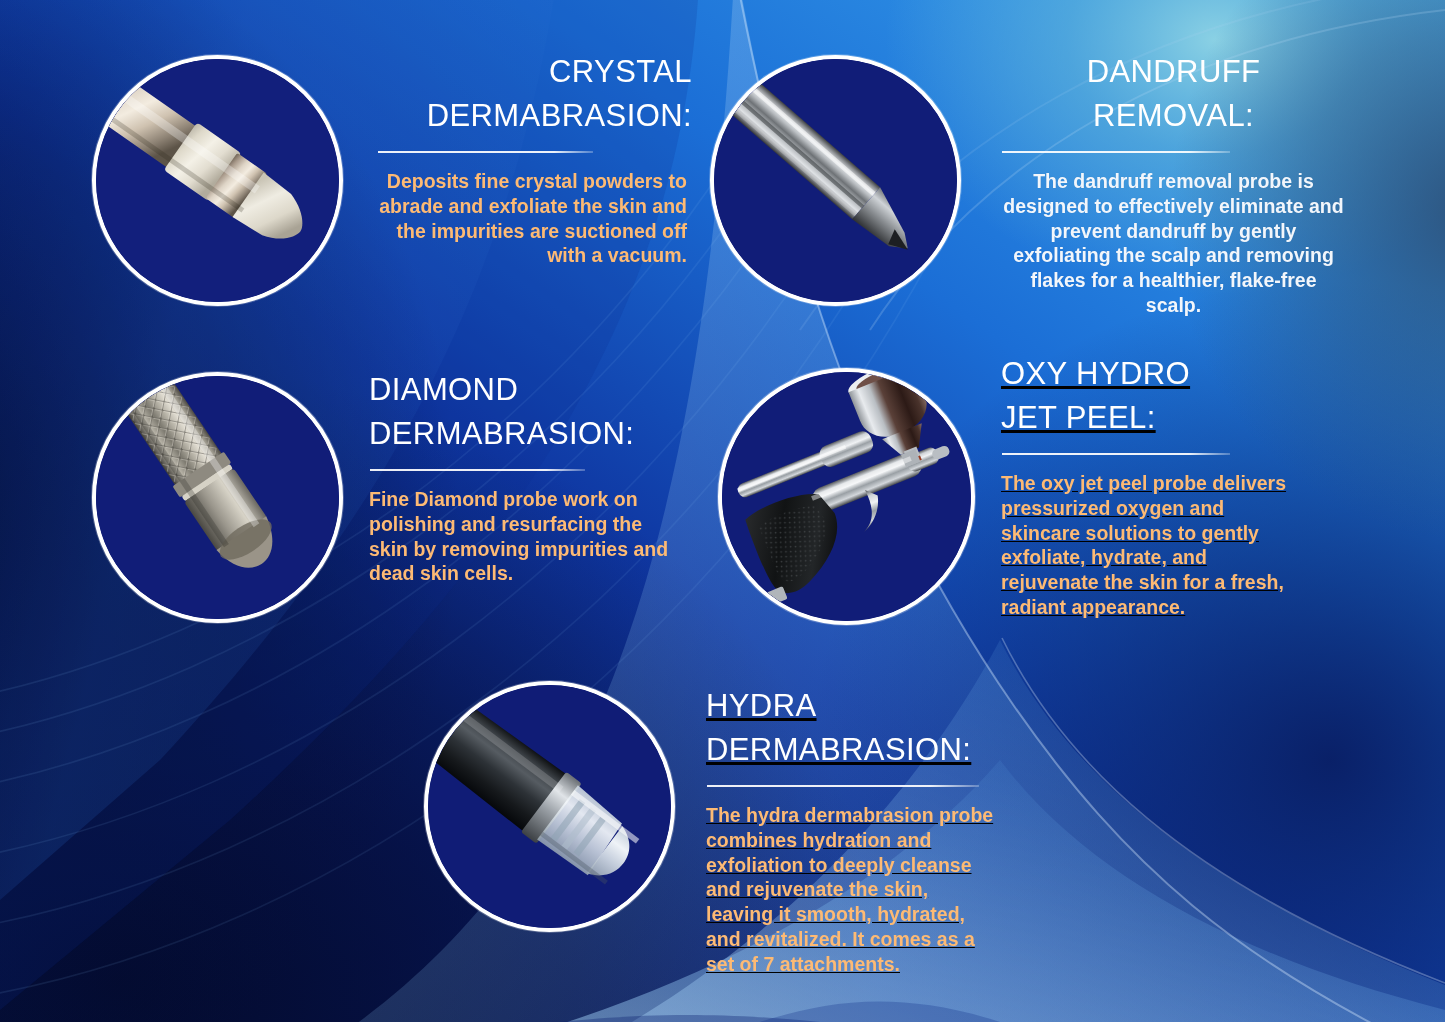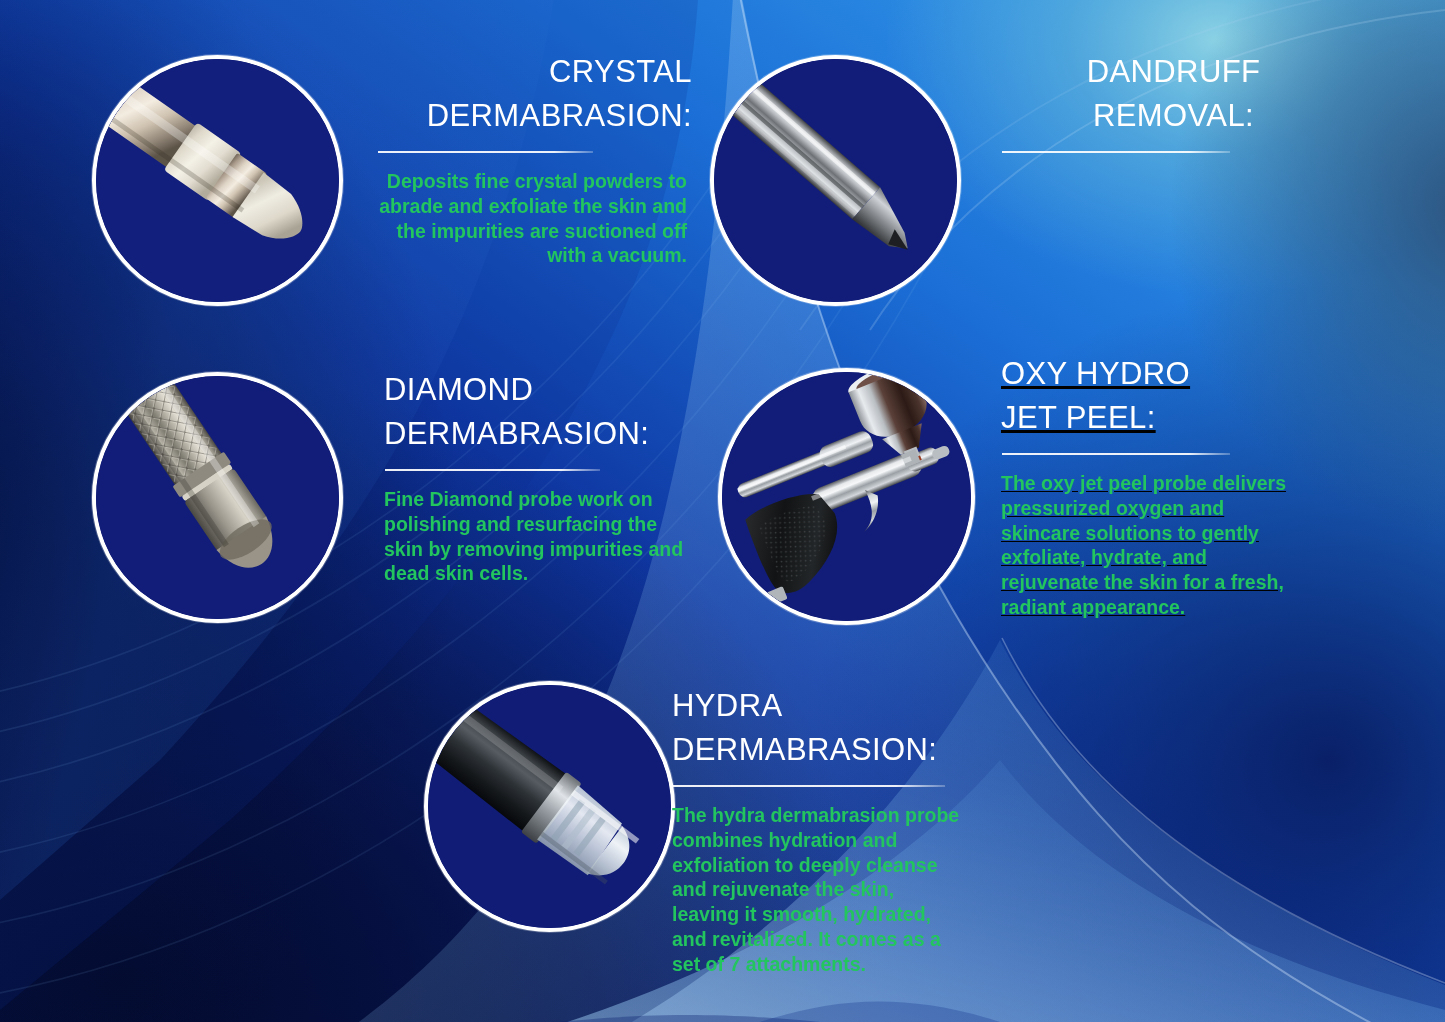--- a/index.html
+++ b/index.html
@@ -41,41 +41,41 @@
   .rule{
     height:2px;
     width:215px;
     margin:13px 0 16px 1px;
     background:linear-gradient(90deg,rgba(255,255,255,.92) 0%,rgba(255,255,255,.92) 82%,rgba(255,255,255,.25) 100%);
   }
   .body{
     font-size:19.5px;
     font-weight:bold;
     line-height:1.27;
-    color:#22c55e;
+    color:#fdba74;
     max-width:310px;
   }
   
   .body.faded{ color:#f2f6fb; text-shadow:0 0 1px rgba(40,90,150,.25); }
 
   
   #c1-photo{ left:92px;  top:55px;  width:251px; height:251px; }
   #c1-txt  { left:377px; top:50px;  width:315px;text-align:right; }
 
   #c2-photo{ left:710px; top:55px;  width:251px; height:251px; }
   #c2-txt  { left:1001px;top:50px;  width:345px;text-align:center; }
 
   #c3-photo{ left:92px;  top:372px; width:251px; height:251px; }
-  #c3-txt  { left:384px; top:368px; width:315px; }
+  #c3-txt  { left:369px; top:368px; width:315px; }
 
   #c4-photo{ left:718px; top:368px; width:257px; height:257px; }
   #c4-txt  { left:1001px;top:352px; width:330px;text-decoration:underline; }
 
   #c5-photo{ left:424px; top:681px; width:251px; height:251px; }
-  #c5-txt  { left:672px; top:684px; width:300px; }
+  #c5-txt  { left:706px; top:684px; width:300px;text-decoration:underline; }
 
   #c2-txt .rule{ width:228px; }
   #c4-txt .rule{ width:228px; }
   #c5-txt .rule{ width:272px; }
   #c5-txt .heading{ }
   #c5-txt .body{ max-width:290px; }
   #c4-txt .body{ max-width:300px; }
   #c2-txt .body{ max-width:345px; }
 </style>
 </head>
@@ -283,20 +283,21 @@
           <rect x="-50" y="136" width="215" height="4" fill="#ffffff" opacity="0.22"></rect>
         </g>
       </g>
     </svg>
   </div>
 
   <div class="txt" id="c2-txt">
     <div class="heading">DANDRUFF
 REMOVAL:</div>
     <div class="rule"></div>
+    <div class="body faded">The dandruff removal probe is designed to effectively eliminate and prevent dandruff by gently exfoliating the scalp and removing flakes for a healthier, flake-free scalp.</div>
   </div>
 </div>
 
 <div class="card">
 
   <div class="photo" id="c3-photo">
     <svg viewBox="0 0 251 251" xmlns="http://www.w3.org/2000/svg">
       <defs>
         <clipPath id="clipC3">
             <circle cx="125.5" cy="125.5" r="125.5"></circle>

